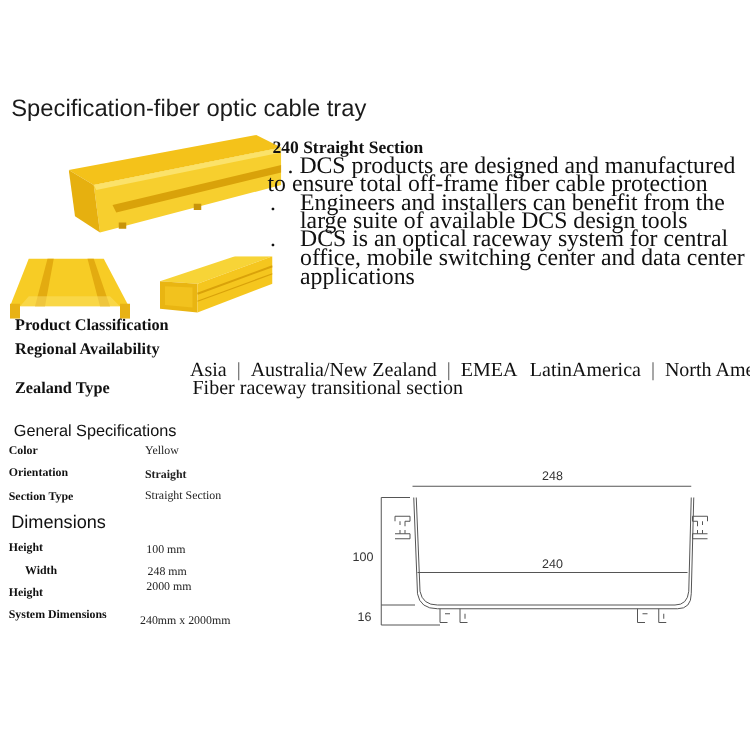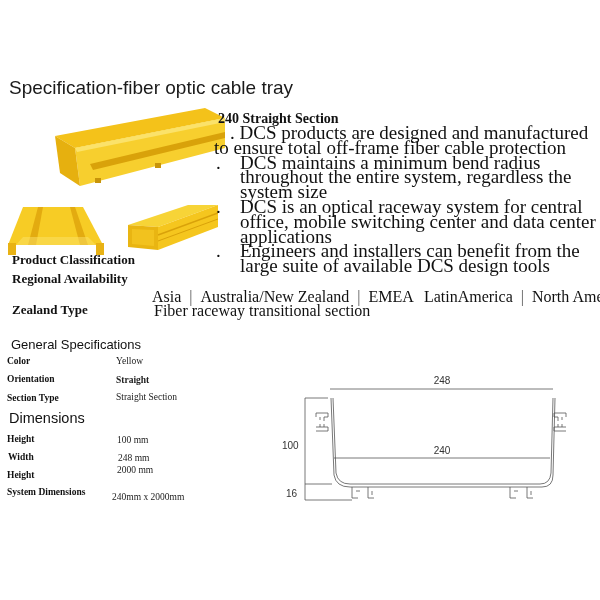--- a/index.html
+++ b/index.html
@@ -58,23 +58,22 @@
   <polygon points="0,20 30,22 30,45 0,42" fill="#e9b512"></polygon>
   <polygon points="4,24 26,25 26,41 4,39" fill="#f2c21e"></polygon>
   <polygon points="30,22 90,0 90,22 30,45" fill="#f5c61e"></polygon>
   <line x1="30" y1="30" x2="90" y2="8" stroke="#d9a20a" stroke-width="1.5"></line>
   <line x1="30" y1="36" x2="90" y2="14" stroke="#d9a20a" stroke-width="1"></line>
 </svg>
 
 <div class="abs sect-title serif">240 Straight Section</div>
 <div class="abs bullets serif">
   <div class="bullet b1">. DCS products are designed and manufactured to ensure total off-frame fiber cable   protection</div>
-  <div class="bullet b2"><span class="dot">.</span><span>DCS maintains a minimum bend radius throughout the entire system, regardless the system size</span></div>
+  <div class="bullet b2"><span class="dot">.</span><span>Engineers and installers can benefit from the large suite of available DCS design tools</span></div>
   <div class="bullet b2"><span class="dot">.</span><span>DCS is an optical raceway system for central office, mobile switching center and data center applications</span></div>
-  <div class="bullet b2"><span class="dot">.</span><span>Engineers and installers can benefit from the large suite of available DCS design tools</span></div>
 </div>
 
 <div class="abs pc serif">Product Classification</div>
 <div class="abs label-b serif" style="left:12px; top:271px;">Regional Availability</div>
 <div class="abs region-row serif">
   <span>Asia</span><span class="sep">|</span><span>Australia/New Zealand</span><span class="sep">|</span><span>EMEA</span><span style="margin-left:10px;">LatinAmerica</span><span class="sep">|</span><span>North America</span>
 </div>
 <div class="abs label-b serif" style="left:12px; top:302px;">Zealand Type</div>
 <div class="abs val serif" style="left:154px; top:302px;">Fiber raceway transitional section</div>
 
@@ -82,21 +81,21 @@
 <div class="abs small-b serif" style="left:7px; top:356px;">Color</div>
 <div class="abs small-v serif" style="left:116px; top:356px;">Yellow</div>
 <div class="abs small-b serif" style="left:7px; top:374px;">Orientation</div>
 <div class="abs small-v serif" style="left:116px; top:375px;font-weight:bold;">Straight</div>
 <div class="abs small-b serif" style="left:7px; top:393px;">Section Type</div>
 <div class="abs small-v serif" style="left:116px; top:392px;">Straight Section</div>
 
 <div class="abs dim-title sans">Dimensions</div>
 <div class="abs small-b serif" style="left:7px; top:434px;">Height</div>
 <div class="abs small-v serif" style="left:117px; top:435px;">100 mm</div>
-<div class="abs small-b serif" style="left:8px; top:452px;">Width</div>
+<div class="abs small-b serif" style="left:20px; top:452px;">Width</div>
 <div class="abs small-v serif" style="left:118px; top:453px;">248 mm</div>
 <div class="abs small-b serif" style="left:7px; top:470px;">Height</div>
 <div class="abs small-v serif" style="left:117px; top:465px;">2000 mm</div>
 <div class="abs small-b serif" style="left:7px; top:487px;">System Dimensions</div>
 <div class="abs small-v serif" style="left:112px; top:492px;">240mm x 2000mm</div>
 
 <svg class="abs diagram" viewBox="0 0 310 150" fill="none" stroke="#555" stroke-width="0.8">
 
   <line x1="60" y1="24" x2="283" y2="24"></line>
 

